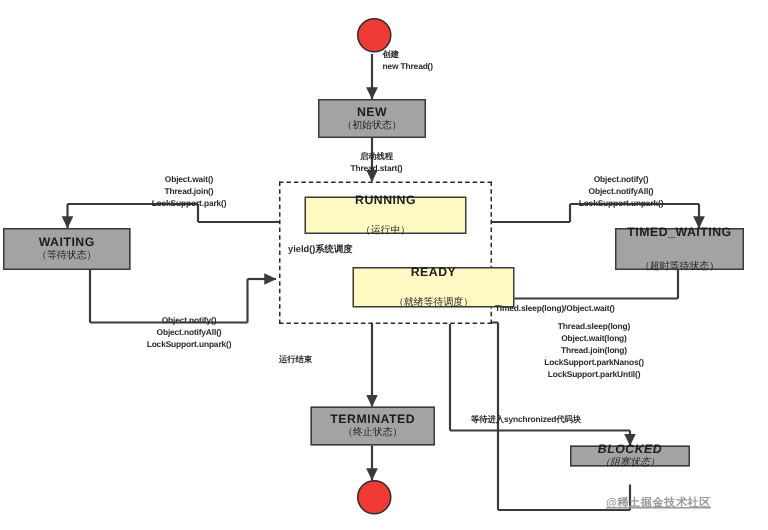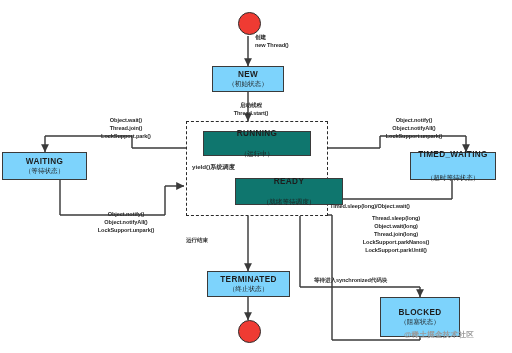--- a/index.html
+++ b/index.html
@@ -17,41 +17,41 @@
   }
   #svg-layer {
     position: absolute;
     left: 0; top: 0;
     width: 512px;
     height: 353px;
   }
   .node {
     position: absolute;
     box-sizing: border-box;
-    background: #7dd3fc;
+    background: #a3a3a3;
     border: 1.4px solid #3a3a3a;
     display: flex;
     flex-direction: column;
     align-items: center;
     justify-content: center;
     color: #1d1d1d;
     z-index: 3;
   }
   .node .nm {
     font-size: 8.2px;
     font-weight: bold;
     letter-spacing: 0.35px;
     line-height: 1.15;
   }
   .node .zh {
     font-size: 6.6px;
     line-height: 1.25;
     margin-top: 1px;
   }
-  .node.inner { background: #0f766e; gap: 10px; }
+  .node.inner { background: #fef9c3; gap: 10px; }
   .dashbox {
     position: absolute;
     box-sizing: border-box;
     background: #ffffff;
     border: 1.6px dashed #2a2a2a;
     z-index: 2;
   }
   .lbl {
     position: absolute;
     font-size: 5.6px;
@@ -76,20 +76,21 @@
     border: 1.7px solid #2d2d2d;
     z-index: 5;
   }
   .watermark {
     position: absolute;
     font-size: 7.5px;
     color: #9a9a9a;
     font-weight: bold;
     letter-spacing: 0.3px;
     z-index: 6;
+    text-decoration: underline;
   }
 </style>
 </head>
 <body>
 
 <div id="canvas">
 
   <svg id="svg-layer" viewBox="0 0 512 353">
     <defs>
       <marker id="ah" markerWidth="7" markerHeight="7" refX="5.4" refY="2.7" orient="auto">
@@ -170,21 +171,21 @@
   <div class="node" style="left:410px; top:152px; width:86px; height:28px;gap:13px;">
     <div class="nm">TIMED_WAITING</div>
     <div class="zh">（超时等待状态）</div>
   </div>
 
   <div class="node" style="left:207px; top:271px; width:83px; height:26px;text-align:center;">
     <div class="nm">TERMINATED</div>
     <div class="zh">（终止状态）</div>
   </div>
 
-  <div class="node" style="left:380px; top:297px; width:80px; height:40px;">
+  <div class="node" style="left:380px; top:297px; width:80px; height:14px;font-style:italic;">
     <div class="nm">BLOCKED</div>
     <div class="zh">（阻塞状态）</div>
   </div>
 
   <div class="dot" style="left:238px; top:320px; width:21px; height:21px;"></div>
 
   <div class="lbl left" style="left:255px; top:33px; width:70px;">创建
 new Thread()</div>
 
   <div class="lbl" style="left:196px; top:101px; width:110px;">启动线程

